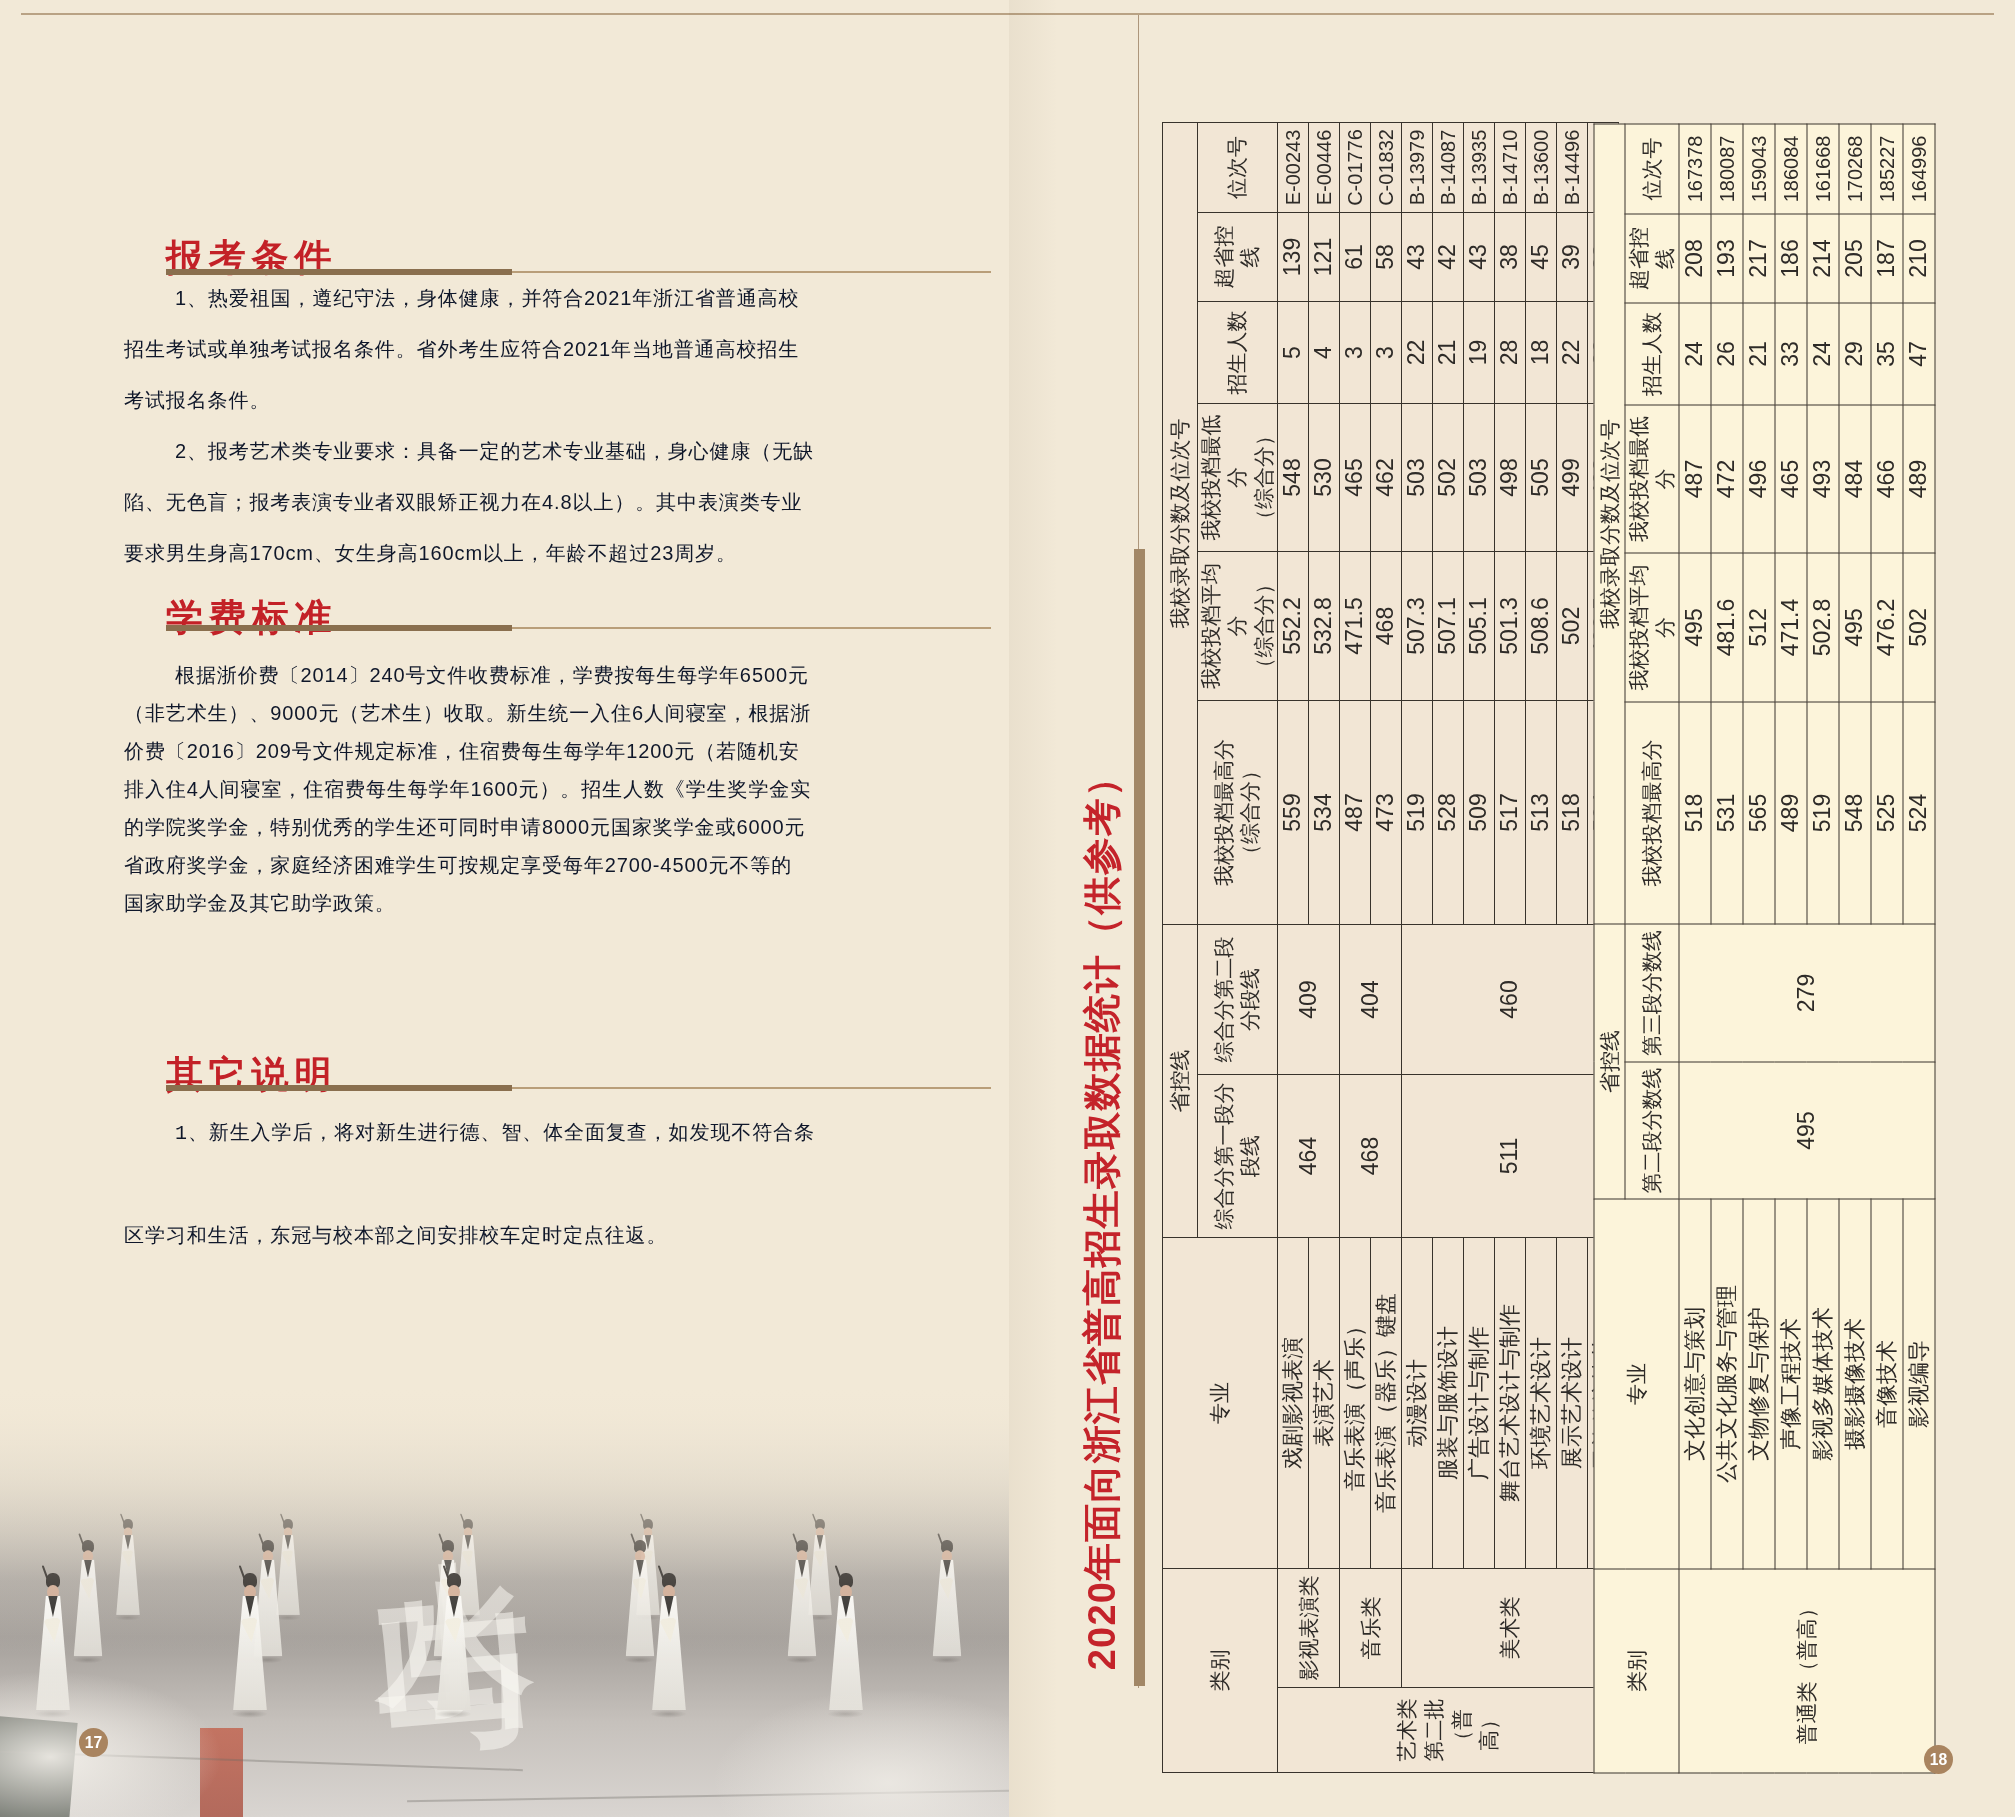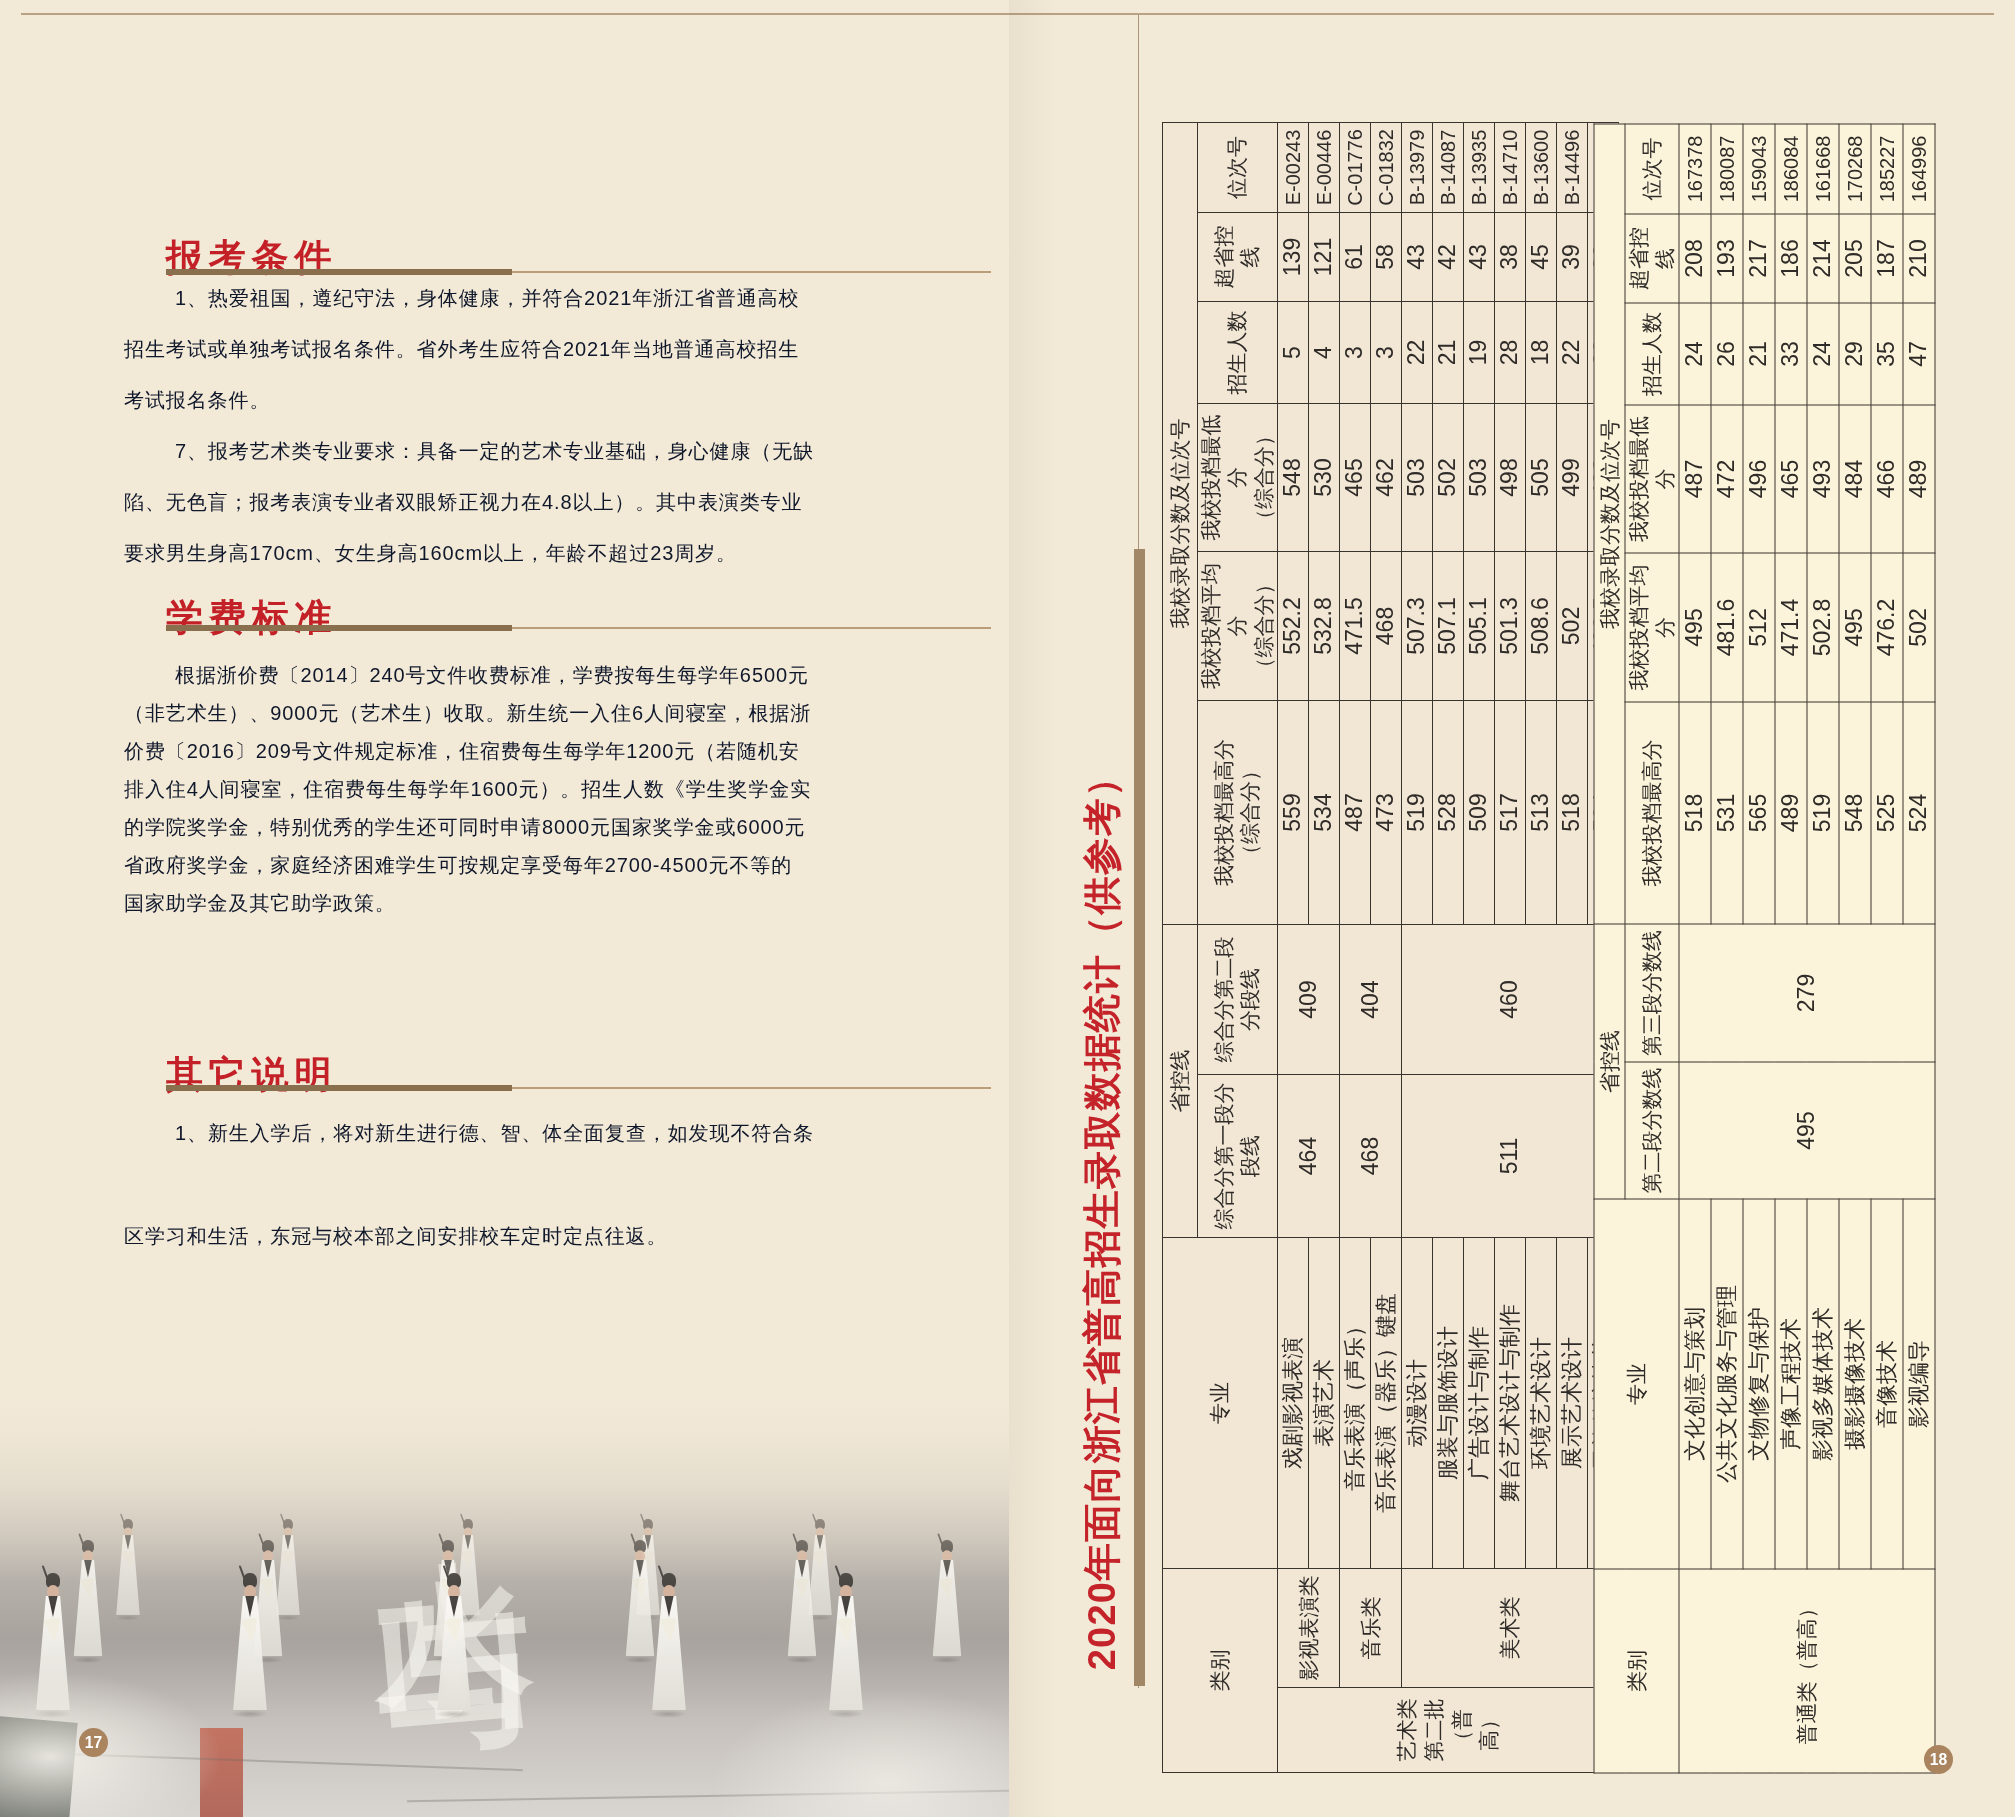--- a/index.html
+++ b/index.html
@@ -14,21 +14,21 @@
   .badge{position:absolute;width:29px;height:29px;border-radius:50%;background:#a9845f;color:#fff;
          display:flex;align-items:center;justify-content:center;font-size:15.7px;font-weight:bold;z-index:30;margin-top:16px;}
   
   .sec-title{position:absolute;left:166px;font-size:37px;font-weight:900;color:#c32127;letter-spacing:5.8px;z-index:6;}
   .rule{position:absolute;left:166px;width:825px;height:1.7px;background:#b99e79;z-index:6;}
   .rule::before{content:"";position:absolute;left:0;top:-2.3px;width:346px;height:5.8px;background:#8a6f4e;}
   .para{position:absolute;left:124px;width:819px;font-size:20px;letter-spacing:0.9px;color:#0f172a;z-index:6;}
   .para .ln{white-space:nowrap;}
   .p1 .ln{line-height:51px;}
   .p2 .ln{line-height:38px;}
-  .p3 .ln{line-height:103px;}
+  .p3 .ln{line-height:103px;font-family:Liberation Mono, monospace;}
   .ln.indent{text-indent:51px;}
   
   .photo{position:absolute;left:0;top:1388px;width:1009px;height:429px;z-index:2;
          background:linear-gradient(180deg,rgba(186,181,175,0) 0%,rgba(180,175,169,.5) 22%,
                     rgba(163,158,153,.9) 45%,#a5a09b 58%,#c6c1bc 78%,#d9d5d1 100%);}
   .cal{position:absolute;left:334px;top:81px;writing-mode:vertical-rl;font-family:"DejaVu Serif",serif;
        font-size:157px;color:rgba(250,248,242,.55);transform:rotate(-5deg);font-weight:bold;letter-spacing:-17.4px;}
   .banner{position:absolute;left:200px;top:340px;width:43px;height:89px;
           background:linear-gradient(180deg,#c2604b,#a94f3f);opacity:.8;}
   .post{position:absolute;left:-14.5px;top:331px;width:87px;height:110px;background:#474c44;
@@ -82,21 +82,21 @@
 
   <div class="top-rule"></div>
   <div class="fold-shadow"></div>
 
   <h2 class="sec-title" style="top:202px">报考条件</h2>
   <div class="rule" style="top:271px"></div>
   <div class="para p1" style="top:273px">
     <div class="ln indent">1、热爱祖国，遵纪守法，身体健康，并符合2021年浙江省普通高校</div>
     <div class="ln">招生考试或单独考试报名条件。省外考生应符合2021年当地普通高校招生</div>
     <div class="ln">考试报名条件。</div>
-    <div class="ln indent">7、报考艺术类专业要求：具备一定的艺术专业基础，身心健康（无缺</div>
+    <div class="ln indent">2、报考艺术类专业要求：具备一定的艺术专业基础，身心健康（无缺</div>
     <div class="ln">陷、无色盲；报考表演专业者双眼矫正视力在4.8以上）。其中表演类专业</div>
     <div class="ln">要求男生身高170cm、女生身高160cm以上，年龄不超过23周岁。</div>
   </div>
 
   <h2 class="sec-title" style="top:562px">学费标准</h2>
   <div class="rule" style="top:627px"></div>
   <div class="para p2" style="top:656px">
     <div class="ln indent">根据浙价费〔2014〕240号文件收费标准，学费按每生每学年6500元</div>
     <div class="ln">（非艺术生）、9000元（艺术生）收取。新生统一入住6人间寝室，根据浙</div>
     <div class="ln">价费〔2016〕209号文件规定标准，住宿费每生每学年1200元（若随机安</div>

